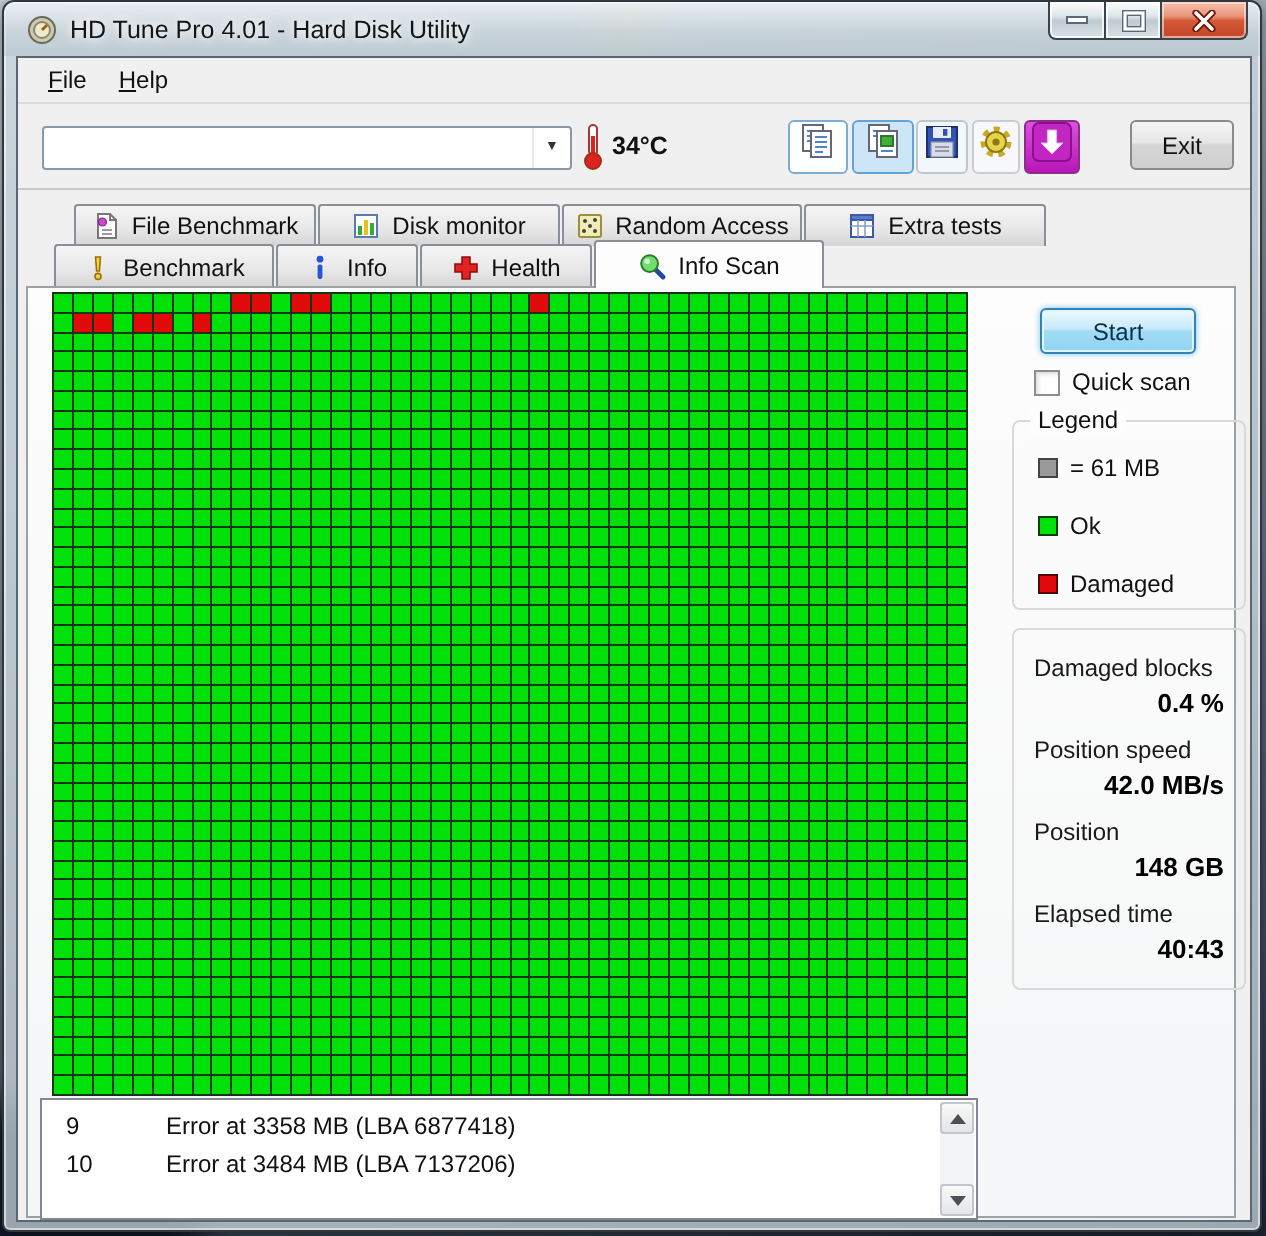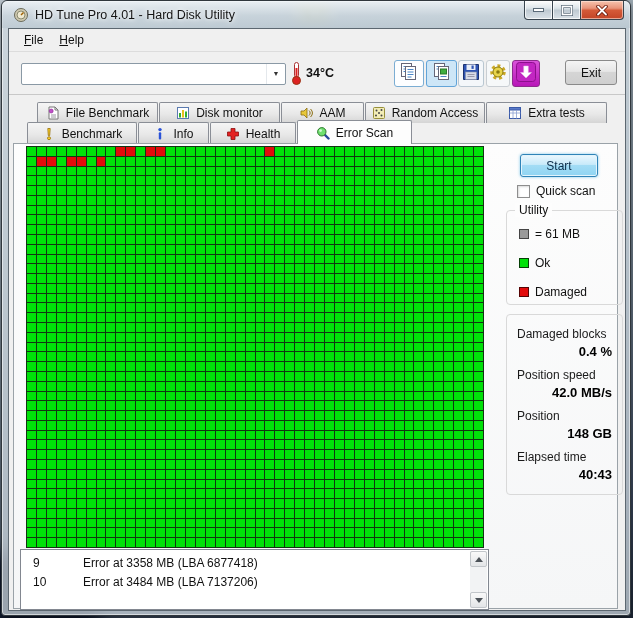--- a/index.html
+++ b/index.html
@@ -254,29 +254,20 @@
         <div class="tab" style="width: 121px;">
           <span class="ticon">
             <svg viewBox="0 0 14 14" width="14" height="14">
               <rect x="1.5" y="1.5" width="11" height="11" fill="#fff" stroke="#5a7ab0"></rect>
               <rect x="3" y="7" width="2" height="4.5" fill="#30b030"></rect>
               <rect x="6" y="4" width="2" height="7.5" fill="#e8c020"></rect>
               <rect x="9" y="5.5" width="2" height="6" fill="#30b030"></rect>
             </svg>
           </span>
           <span>Disk monitor</span>
-        </div>
-        <div class="tab" style="width: 83px;">
-          <span class="ticon">
-            <svg viewBox="0 0 14 14" width="14" height="14">
-              <path d="M2 5v4h3l3 3V2L5 5z" fill="#e8c83a" stroke="#8a6d10" stroke-width=".8"></path>
-              <path d="M10 4.5c1.5 1.5 1.5 3.5 0 5M11.5 3c2.5 2.5 2.5 5.5 0 8" fill="none" stroke="#8a6d10"></path>
-            </svg>
-          </span>
-          <span>AAM</span>
         </div>
         <div class="tab" style="width: 120px;">
           <span class="ticon">
             <svg viewBox="0 0 14 14" width="14" height="14">
               <rect x="1.5" y="1.5" width="11" height="11" rx="1" fill="#f2ecb6" stroke="#98903a"></rect>
               <circle cx="4.5" cy="4.5" r="1" fill="#444"></circle>
               <circle cx="9.5" cy="4" r="1" fill="#444"></circle>
               <circle cx="7" cy="7" r="1" fill="#444"></circle>
               <circle cx="4" cy="9.5" r="1" fill="#444"></circle>
               <circle cx="9.5" cy="9.5" r="1" fill="#444"></circle>
@@ -323,21 +314,21 @@
           <span>Health</span>
         </div>
         <div class="tab active" style="width: 115px;">
           <span class="ticon">
             <svg viewBox="0 0 14 14" width="14" height="14">
               <line x1="8.5" y1="8.5" x2="12.5" y2="12.5" stroke="#27479a" stroke-width="2.4" stroke-linecap="round"></line>
               <circle cx="5.8" cy="5.8" r="4.2" fill="#6fe06f" stroke="#2d7a2d"></circle>
               <circle cx="4.6" cy="4.6" r="1.4" fill="#d2f8d2"></circle>
             </svg>
           </span>
-          <span>Error Scan</span>
+          <span>Info Scan</span>
         </div>
       </div>
 
     <div class="tabpage">
 
       <div id="scan-grid" style="grid-template-columns: repeat(46, 1fr); grid-template-rows: repeat(41, 1fr); background: rgb(18, 53, 18);">
           <div class="cell" style="background: rgb(0, 225, 9);"></div>
           <div class="cell" style="background: rgb(0, 225, 9);"></div>
           <div class="cell" style="background: rgb(0, 225, 9);"></div>
           <div class="cell" style="background: rgb(0, 225, 9);"></div>
@@ -2226,21 +2217,21 @@
         </div>
 
       <div class="start-btn">Start</div>
 
       <div class="quickscan">
         <div class="checkbox"></div>
         <span class="quickscan-label">Quick scan</span>
       </div>
 
       <div class="groupbox" id="legend-box">
-        <span class="gb-title">Utility</span>
+        <span class="gb-title">Legend</span>
         <div class="legend-row lr-1">
           <span class="swatch" style="background:#9a9a9a"></span>
           <span class="legend-label">= 61 MB</span>
         </div>
         <div class="legend-row lr-2">
           <span class="swatch" style="background:#00e109;border-color:#064006"></span>
           <span class="legend-label">Ok</span>
         </div>
         <div class="legend-row lr-3">
           <span class="swatch" style="background:#e20b0b;border-color:#550404"></span>

